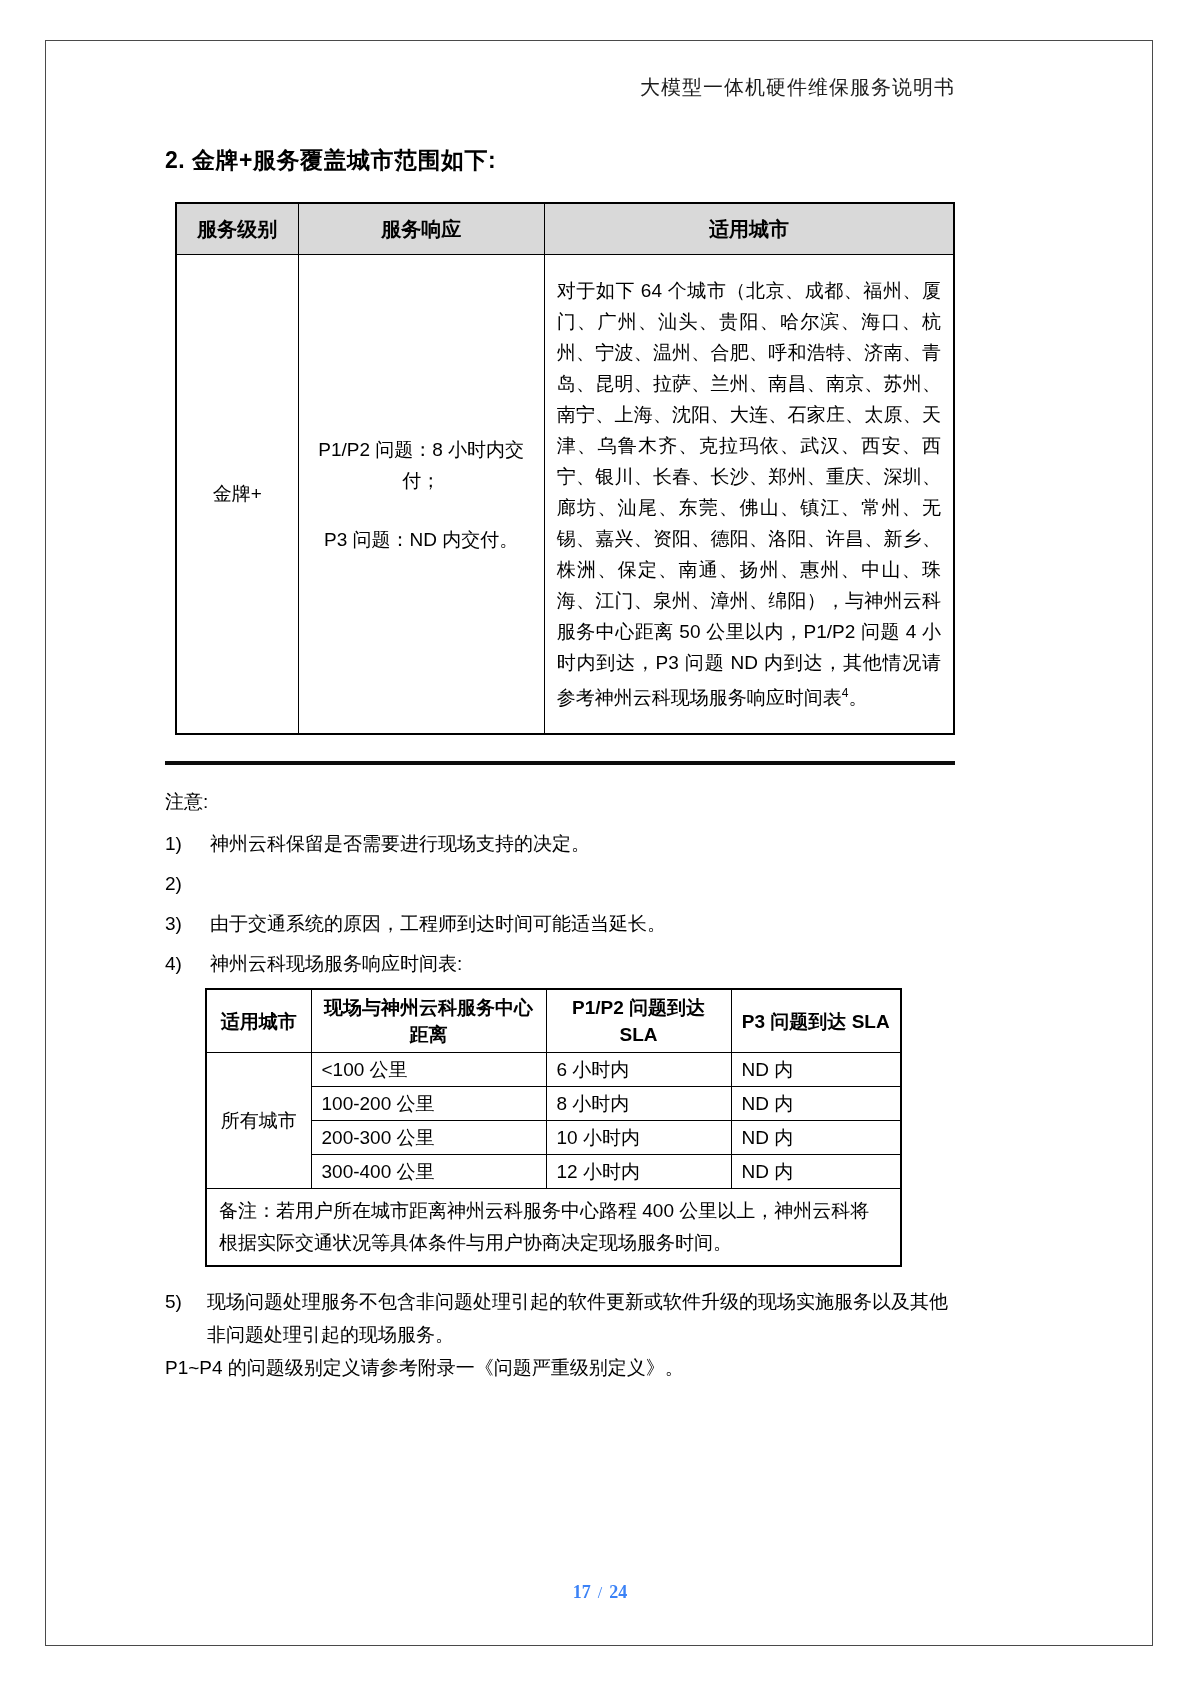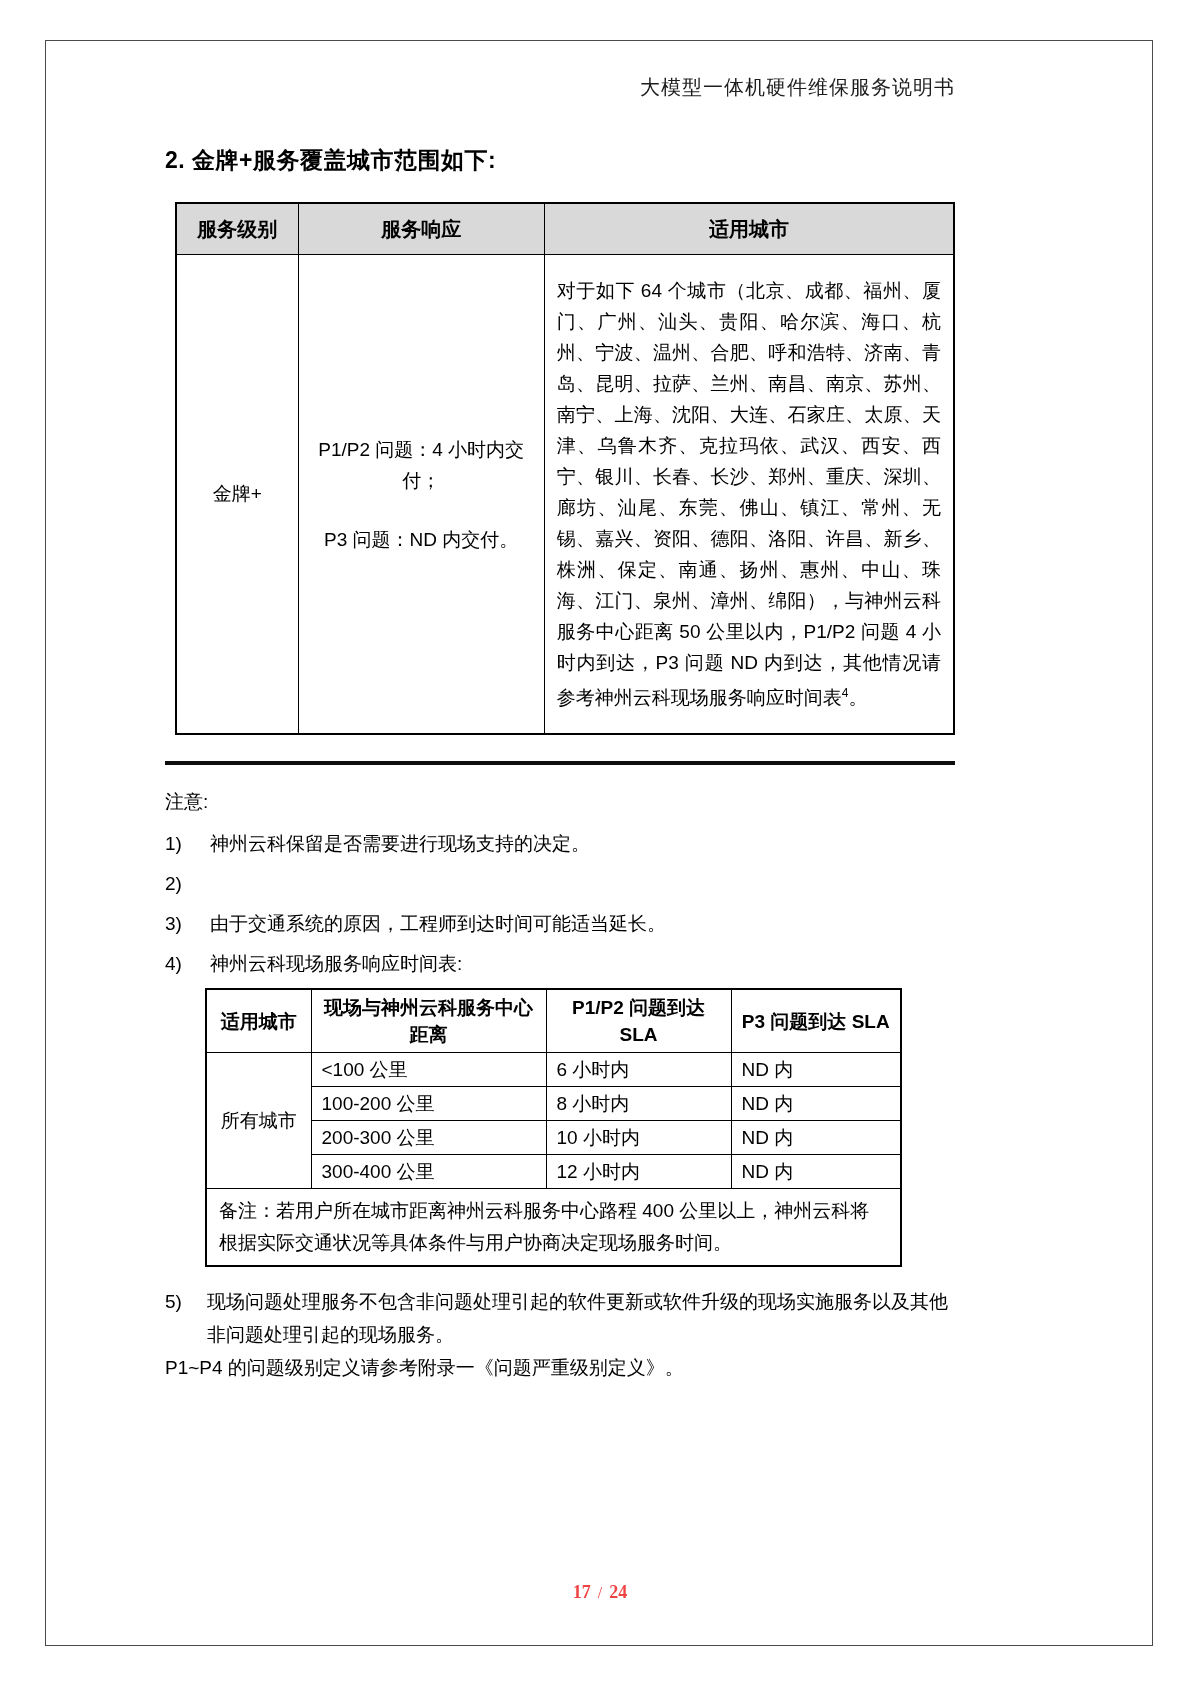--- a/index.html
+++ b/index.html
@@ -49,21 +49,21 @@
   .t2 td{border:1px solid #000;font-size:19px;padding:2px 10px;height:29px;vertical-align:middle;}
   .t2 .c1{width:105px;} .t2 .c2{width:235px;} .t2 .c3{width:185px;} .t2 .c4{width:170px;}
   .t2 td.scope{text-align:center;}
   .t2 td.remark{line-height:32px;padding:6px 12px;height:auto;}
   
   .bottom-item{display:flex;margin-top:18px;font-size:19px;line-height:33px;}
   .bottom-item .note-num{width:42px;}
   .footer-line{margin-top:0;font-size:19px;line-height:33px;}
   .page-num{
     position:absolute;top:1582px;left:0;width:1200px;text-align:center;
-    font-family:"Liberation Serif",serif;font-size:18px;font-weight:bold;color:#ef4444;
+    font-family:"Liberation Serif",serif;font-size:18px;font-weight:bold;color:#3b82f6;
   }
   .page-num .sep{font-weight:normal;padding:0 7px;font-size:16px;}
 </style>
 </head>
 <body>
 
 <div class="frame"></div>
 
 <div class="content">
 
@@ -82,21 +82,21 @@
         <th>服务级别</th>
         <th>服务响应</th>
         <th>适用城市</th>
       </tr>
     </thead>
     <tbody>
       <tr>
         <td class="level">金牌+</td>
         <td>
           <div class="resp-inner">
-            <div>P1/P2 问题：4 小时内交付；</div>
+            <div>P1/P2 问题：8 小时内交付；</div>
             <div>P3 问题：ND 内交付。</div>
           </div>
         </td>
         <td class="cities"><span>对于如下 64 个城市（北京、成都、福州、厦门、广州、汕头、贵阳、哈尔滨、海口、杭州、宁波、温州、合肥、呼和浩特、济南、青岛、昆明、拉萨、兰州、南昌、南京、苏州、南宁、上海、沈阳、大连、石家庄、太原、天津、乌鲁木齐、克拉玛依、武汉、西安、西宁、银川、长春、长沙、郑州、重庆、深圳、廊坊、汕尾、东莞、佛山、镇江、常州、无锡、嘉兴、资阳、德阳、洛阳、许昌、新乡、株洲、保定、南通、扬州、惠州、中山、珠海、江门、泉州、漳州、绵阳），与神州云科服务中心距离 50 公里以内，P1/P2 问题 4 小时内到达，P3 问题 ND 内到达，其他情况请参考神州云科现场服务响应时间表</span><sup>4</sup><span>。</span></td>
       </tr>
     </tbody>
   </table>
 
   <div class="divider"></div>
 

